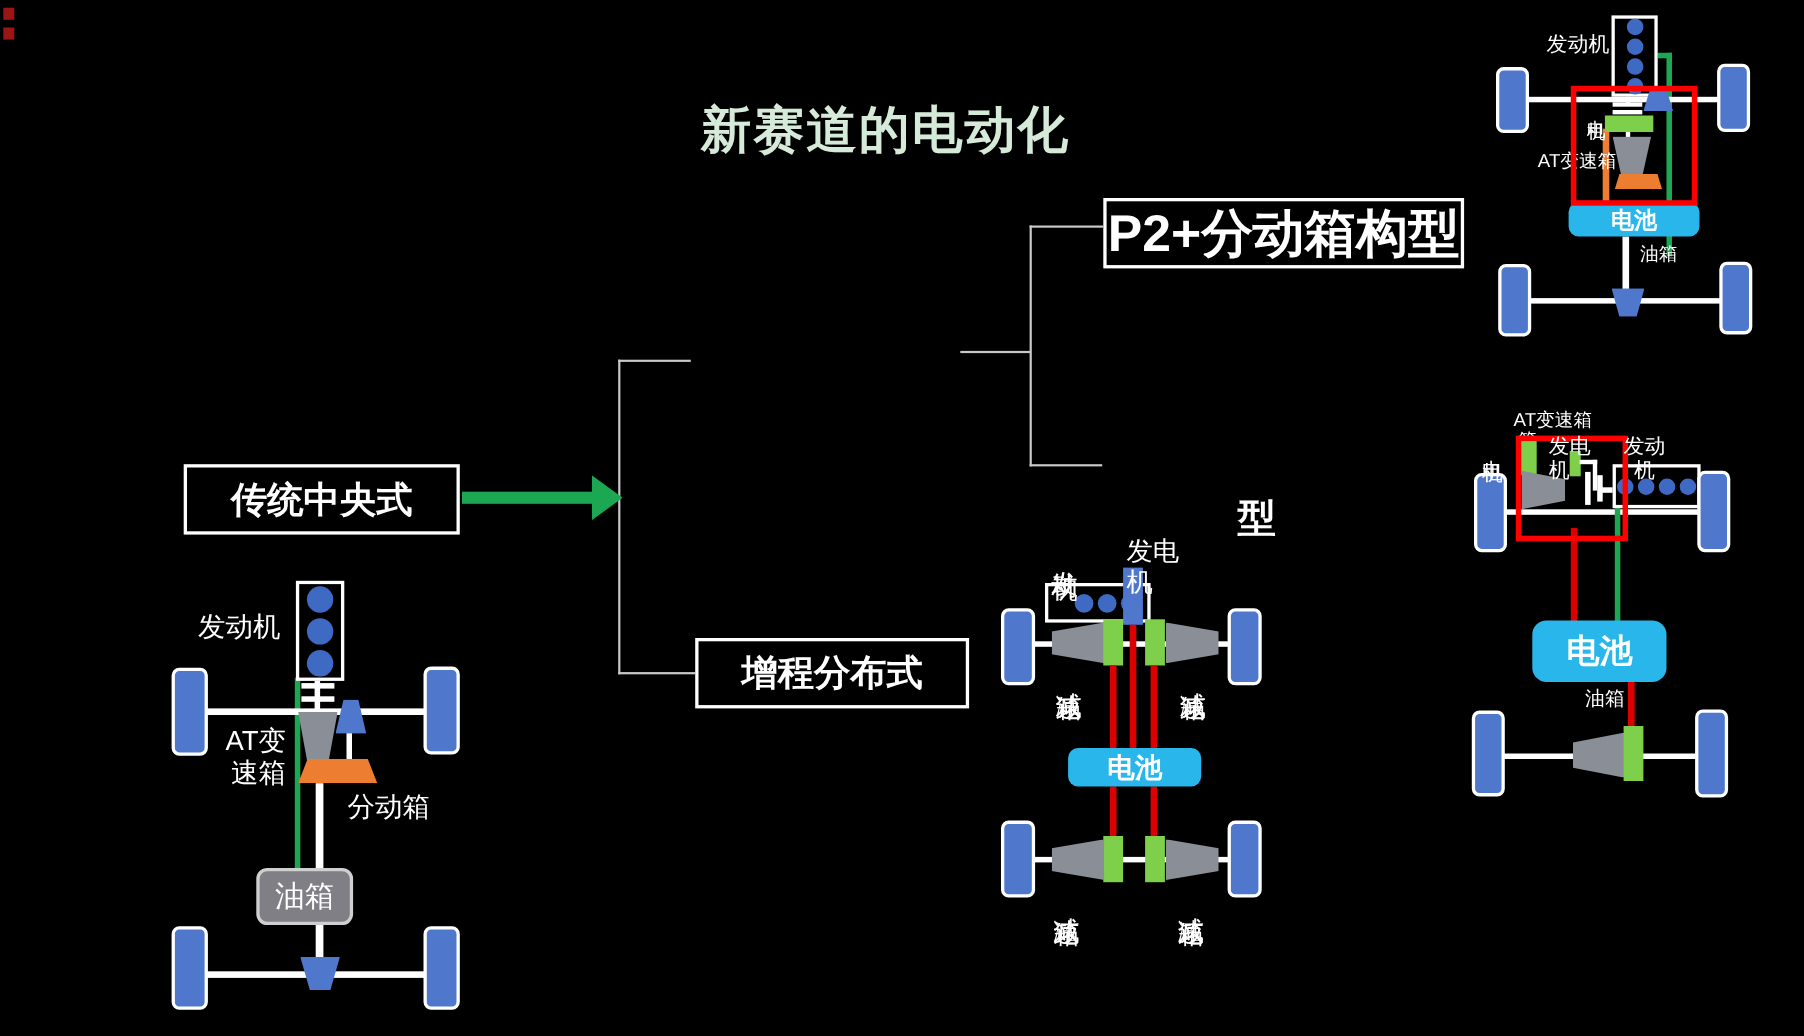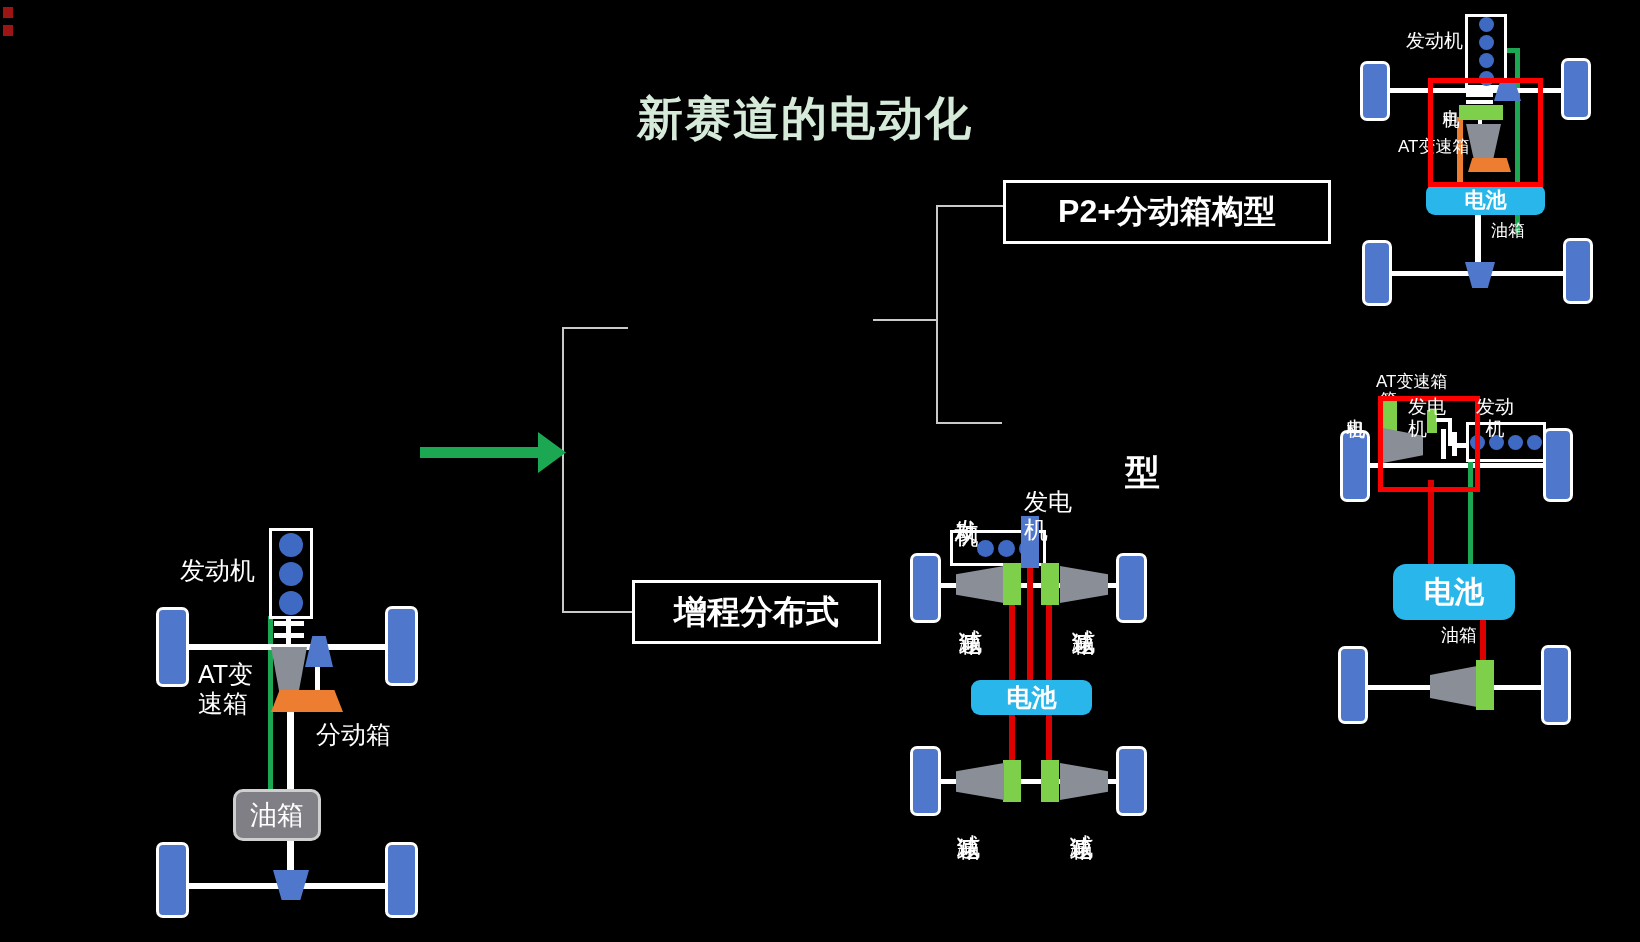--- a/index.html
+++ b/index.html
@@ -53,24 +53,27 @@
 </head>
 <body>
 
 <div class="stage">
 
   <div class="artifact" style="left:3px;top:7px;width:10px;height:11px;"></div>
   <div class="artifact" style="left:3px;top:25px;width:10px;height:11px;"></div>
 
   <div class="title">新赛道的电动化</div>
 
+  <div class="fbox" style="left:167px;top:422px;width:245px;height:58px;font-size:33px;">
+    <span>传统中央式</span>
+  </div>
   <div class="fbox" style="left:632px;top:580px;width:243px;height:58px;font-size:33px;">
     <span>增程分布式</span>
   </div>
-  <div class="fbox" style="left:1003px;top:180px;width:322px;height:58px;font-size:32px;justify-content:center;">
+  <div class="fbox" style="left:1003px;top:180px;width:322px;height:58px;font-size:47px;justify-content:center;">
     <span>P2+分动箱构型</span>
   </div>
   <div class="lbl" style="left:1002px;top:452px;width:281px;text-align:center;font-size:35px;font-weight:600;">型</div>
 
   <div class="abs" style="left:420px;top:447px;width:122px;height:11px;background:var(--arrow-green);z-index:2;"></div>
   <div class="arrowhead" style="left:538px;top:432px;width:28px;height:41px;"></div>
 
   <div class="line" style="left:562px;top:327px;width:2px;height:286px;"></div>
   <div class="line" style="left:562px;top:327px;width:66px;height:2px;"></div>
   <div class="line" style="left:562px;top:611px;width:70px;height:2px;"></div>
@@ -90,21 +93,21 @@
     <div class="gline" style="left:268px;top:616px;width:5px;height:177px;"></div>
     <div class="wline" style="left:286px;top:613px;width:5px;height:36px;"></div>
     <div class="bar" style="left:274px;top:621px;width:30px;height:5px;"></div>
     <div class="bar" style="left:274px;top:633px;width:30px;height:5px;"></div>
     <div class="axle" style="left:168px;top:644px;width:234px;"></div>
     <div class="wheel" style="left:156px;top:607px;width:27px;height:74px;"></div>
     <div class="wheel" style="left:385px;top:606px;width:27px;height:74px;"></div>
     <div class="trap gray fun-down" style="left:271px;top:647px;width:36px;height:47px;"></div>
     <div class="trap blue fun-up" style="left:305px;top:636px;width:28px;height:31px;"></div>
     <div class="wline" style="left:315px;top:665px;width:5px;height:28px;"></div>
-    <div class="lbl pre" style="left:198px;top:660px;width:62px;text-align:left;font-size:25px;">AT变
+    <div class="lbl pre" style="left:198px;top:660px;width:62px;text-align:right;font-size:25px;">AT变
 速箱</div>
     <div class="trap orange" style="left:271px;top:690px;width:72px;height:22px;clip-path:polygon(12% 0,88% 0,100% 100%,0 100%);"></div>
     <div class="lbl" style="left:316px;top:720px;font-size:25px;">分动箱</div>
     <div class="wline" style="left:287px;top:712px;width:7px;height:175px;"></div>
     <div class="tank" style="left:233px;top:789px;width:82px;height:46px;font-size:27px;">
       <span>油箱</span>
     </div>
     <div class="axle" style="left:168px;top:883px;width:234px;"></div>
     <div class="wheel" style="left:156px;top:842px;width:27px;height:70px;"></div>
     <div class="wheel" style="left:385px;top:842px;width:27px;height:70px;"></div>

